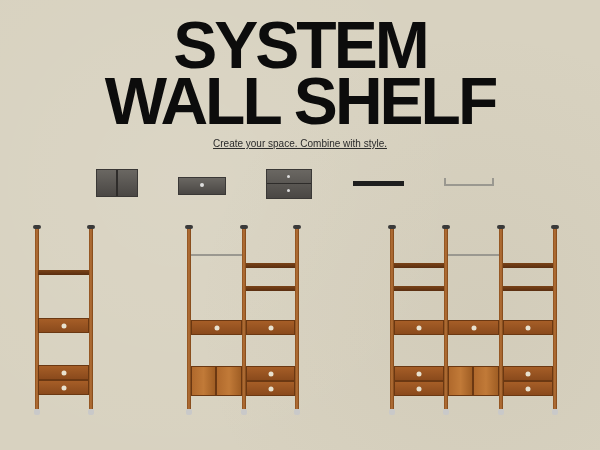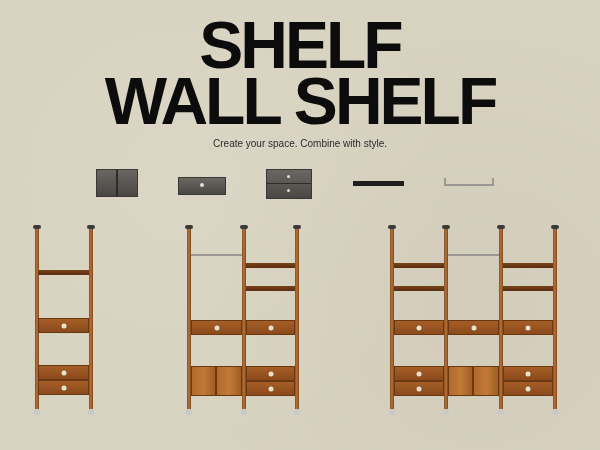--- a/index.html
+++ b/index.html
@@ -3,38 +3,38 @@
 <meta charset="utf-8">
 <style>
   html,body{margin:0;padding:0;}
   body{width:600px;height:450px;overflow:hidden;background:#d9d3c1;position:relative;font-family:"Liberation Sans",sans-serif;}
   .bg{position:absolute;inset:0;background:
     radial-gradient(circle at 30% 40%, rgba(255,255,255,0.08), transparent 60%),
     radial-gradient(circle at 80% 70%, rgba(120,110,90,0.06), transparent 50%),#d8d2c0;}
   .title{position:absolute;left:0;width:600px;text-align:center;color:#0c0c0c;font-weight:bold;letter-spacing:-3px;line-height:1;}
   .t1{top:12px;font-size:66px;}
   .t2{top:68px;font-size:66px;}
-  .tagline{position:absolute;top:138px;left:0;width:600px;text-align:center;font-size:10px;color:#2b2b2b;}
+  .tagline{position:absolute;top:138px;left:0;width:600px;text-align:center;font-size:10px;color:#2b2b2b;text-decoration:underline;}
   .comp{position:absolute;}
   .box{background:linear-gradient(#6a6762,#4a4744);border:1px solid #3a3836;}
   .pole{position:absolute;width:4px;background:linear-gradient(90deg,#8a4e1c,#b8743a,#7a4214);}
   .cap{position:absolute;width:8px;height:4px;background:#3a3a3a;border-radius:2px;}
   .foot{position:absolute;width:6px;height:6px;background:#c9c9c9;border-radius:2px;}
   .shelf{position:absolute;height:5px;background:linear-gradient(#7a4318,#5a2e10);}
   .rail{position:absolute;height:2px;background:#9a9890;}
   .drawer{position:absolute;background:linear-gradient(#a65e27,#8a4a1c);border:1px solid #6b3812;box-sizing:border-box;}
   .knob{position:absolute;width:5px;height:5px;border-radius:50%;background:#e8e2d0;left:50%;top:50%;transform:translate(-50%,-50%);}
   .door{position:absolute;background:linear-gradient(90deg,#b0692c,#c17a38,#a05e24);border:1px solid #6b3812;box-sizing:border-box;}
 </style>
 </head>
 <body>
 
 <div class="bg"></div>
 
-<div class="title t1">SHELF</div>
+<div class="title t1">SYSTEM</div>
 <div class="title t2">WALL SHELF</div>
 <div class="tagline">Create your space. Combine with style.</div>
 
 <div class="comp box" style="left:96px;top:169px;width:40px;height:26px;">
   <div style="position:absolute;left:19px;top:0;width:2px;height:26px;background:#2e2c2a;"></div>
 </div>
 <div class="comp box" style="left:178px;top:177px;width:46px;height:16px;">
   <div style="position:absolute;left:21px;top:5px;width:4px;height:4px;border-radius:50%;background:#ddd;"></div>
 </div>
 <div class="comp box" style="left:266px;top:169px;width:44px;height:28px;">

